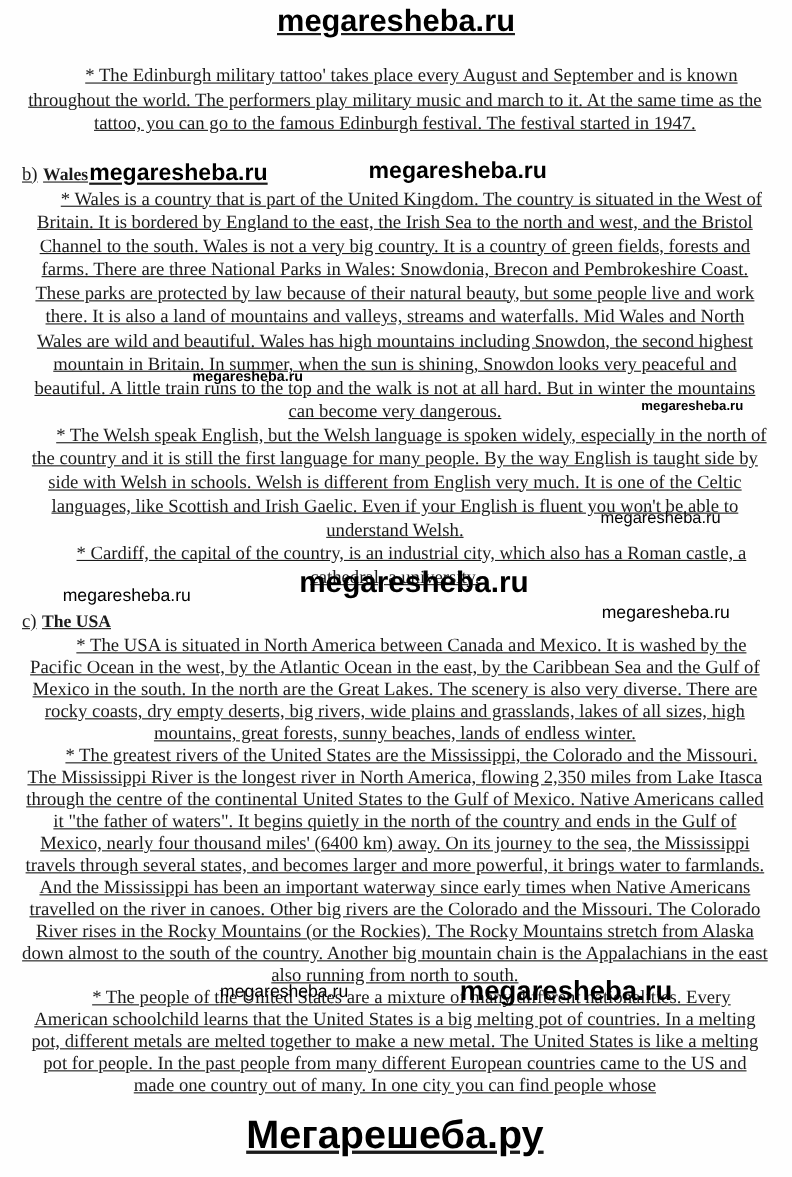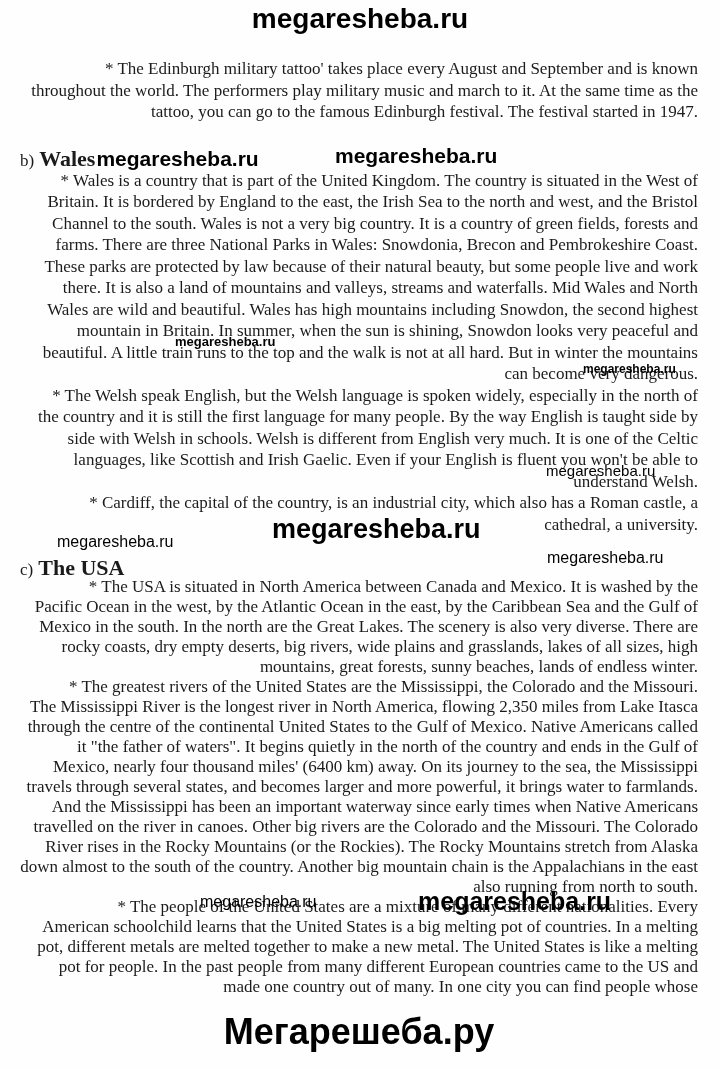--- a/index.html
+++ b/index.html
@@ -4,20 +4,21 @@
 <style>
   html,body { margin:0; padding:0; background:#ffffff; }
   .page {
     position:relative;
     width:720px;
     height:1070px;
     background:#fefefe;
     overflow:hidden;
     font-family:"Liberation Serif", serif;
     color:#1b1b1b;
+    text-decoration:underline;
   }
   .wm {
     font-family:"Liberation Sans", sans-serif;
     color:#000;
     white-space:nowrap;
   }
   .wm.bold { font-weight:bold; }
   .header-wm {
     text-align:center;
     font-size:28px;
@@ -25,33 +26,33 @@
     padding-top:3px;
     font-weight:bold;
     font-family:"Liberation Sans", sans-serif;
     color:#000;
   }
   .content { padding:0 22px 0 20px; font-size:17px; }
   p.para {
     margin:0;
     text-indent:30px;
     line-height:21.5px;
-    text-align:right;
+    text-align:center;
   }
   p.para.usa { line-height:20px; }
   p.para.intro { margin-top:23px; }
   .heading-row {
     display:flex;
     align-items:baseline;
     position:relative;
     font-size:17px;
   }
   .heading-row.b { margin-top:23px; height:24px; }
   .heading-row.c { margin-top:20px; height:22px; }
-  .heading-title { font-weight:bold; font-size:22px; margin-left:5px; }
+  .heading-title { font-weight:bold; font-size:16px; margin-left:5px; }
   .heading-row .wm.inline { font-size:21px; margin-left:1px; }
   .heading-row .wm.abs { position:absolute; left:315px; top:-2px; font-size:21px; }
   .overlay { position:absolute; }
   .wm-sm-1 { left:175px; top:334px; font-size:13px; }
   .wm-sm-2 { left:583px; top:362px; font-size:12px; }
   .wm-md-1 { left:546px; top:462px; font-size:15px; }
   .wm-lg-1 { left:272px; top:514px; font-size:27px; }
   .wm-md-2 { left:57px;  top:533px; font-size:16px; }
   .wm-md-3 { left:547px; top:549px; font-size:16px; }
   .wm-md-4 { left:200px; top:893px; font-size:16px; }

